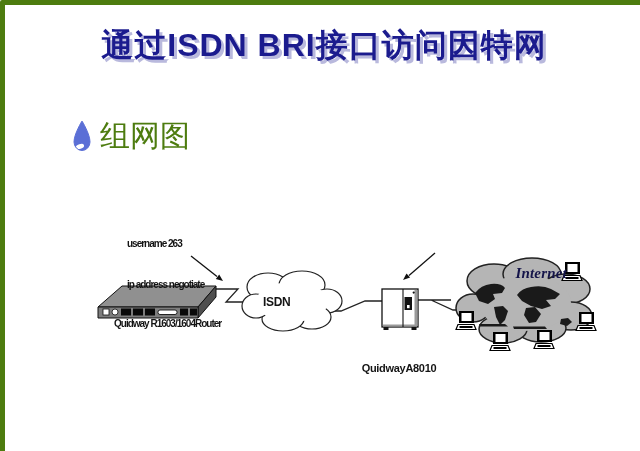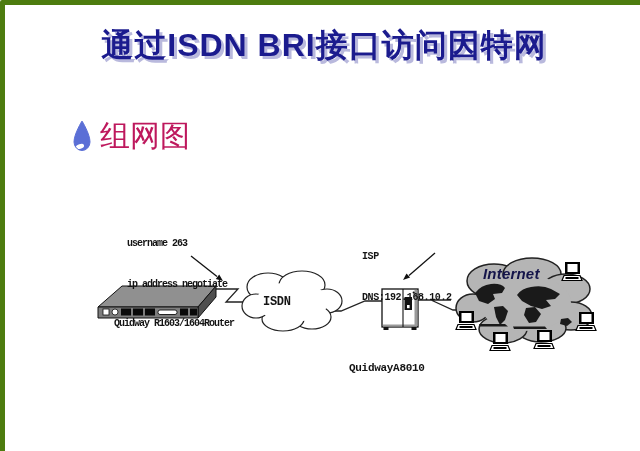--- a/index.html
+++ b/index.html
@@ -20,39 +20,39 @@
     letter-spacing:1px;
     color:#1b1b8e;
     text-shadow:3px 3px 0 #b9b9dd;
     white-space:nowrap;
   }
   .section-row{position:absolute;left:66px;top:112px;height:40px;}
   .drop-icon{position:absolute;left:0;top:3px;width:22px;height:34px;}
   .section-label{
     position:absolute;left:29px;top:0;
     font-size:30px;line-height:38px;
-    color:#be185d;
+    color:#4d7c0f;
     white-space:nowrap;
   }
   .shapes{position:absolute;left:0;top:0;width:640px;height:451px;}
   .mono{
     position:absolute;
-    font-family:Liberation Mono, monospace;
+    font-family:Liberation Sans, sans-serif;
     font-weight:bold;
     color:#141414;
     white-space:pre;
   }
   .anno1{left:122px;top:205px;font-size:10px;line-height:13.5px;letter-spacing:-1px;}
   .anno2{left:357px;top:218px;font-size:10px;line-height:13.5px;letter-spacing:-0.4px;}
   .router-label{left:89px;top:313px;font-size:10px;letter-spacing:-1px;padding-left:20px;}
   .isdn-label{left:258px;top:290px;width:60px;text-align:left;font-size:12px;letter-spacing:-0.3px;}
-  .server-label{left:344px;top:328px;width:100px;font-size:11px;line-height:14px;letter-spacing:-0.3px;}
+  .server-label{left:344px;top:328px;width:100px;text-align:center;font-size:11px;line-height:14px;letter-spacing:-0.3px;}
   .internet-label{
-    position:absolute;left:478px;top:260px;width:84px;text-align:left;
-    font-family:Liberation Sans, sans-serif;
+    position:absolute;left:478px;top:260px;width:84px;text-align:right;
+    font-family:Liberation Serif, serif;
     font-weight:bold;font-style:italic;font-size:15px;color:#15154a;
     letter-spacing:0.2px;
   }
 </style>
 </head>
 <body>
 
 <div class="slide">
 
   <div class="page-title">通过ISDN BRI接口访问因特网</div>
@@ -153,24 +153,20 @@
       <line x1="430" y1="248" x2="404" y2="270.5" stroke="#111" stroke-width="1.3"></line>
       <polygon points="398,275 401.5,268.4 405.1,272.6" fill="#111"></polygon>
     </g>
   </svg>
 
   <div class="mono anno1">
     <div>username 263</div>
     <div>ip address negotiate</div>
   </div>
 
-  <div class="mono anno2">
-    <div>ISP</div>
-    <div>DNS:192.168.10.2</div>
-  </div>
 
   <div class="mono router-label">Quidway R1603/1604Router</div>
 
   <div class="mono isdn-label">ISDN</div>
 
   <div class="mono server-label">
     <div>QuidwayA8010</div>
   </div>
 
   <div class="internet-label">Internet</div>

